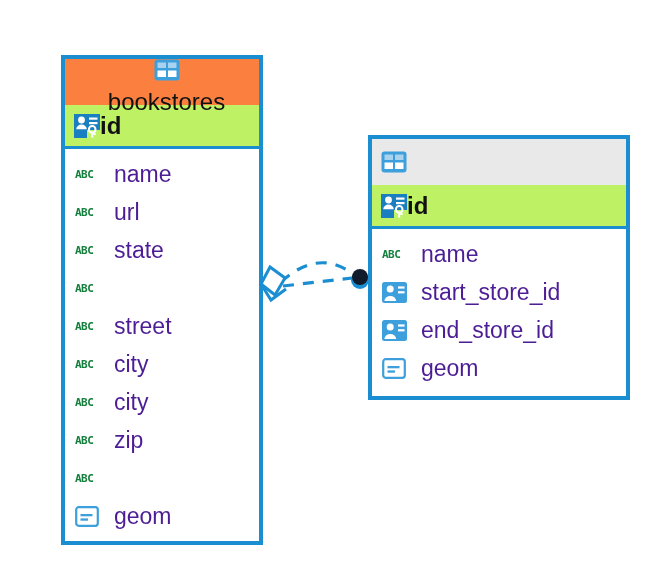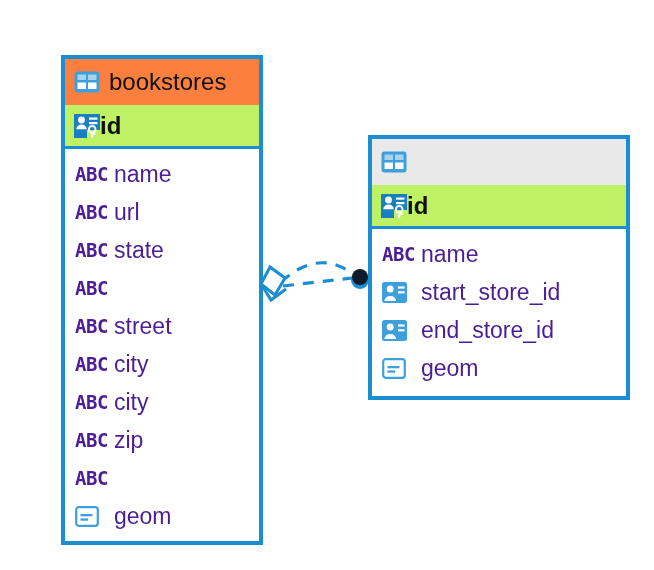--- a/index.html
+++ b/index.html
@@ -34,21 +34,21 @@
   }
 
   .entity-header {
     box-sizing: border-box;
     height: 46px;
     display: flex;
     align-items: center;
     padding-left: 9px;
     gap: 9px;
   }
-  .entity-header.accent-orange { background: #fb8040; }
+  .entity-header.accent-orange { background: #fb8040; flex-direction: column; }
   .entity-header.accent-gray   { background: #e9e9e9; }
 
   .entity-title {
     font-size: 24px;
     color: #111111;
     line-height: 1;
     white-space: nowrap;
   }
 
   .pk-row {
@@ -90,23 +90,23 @@
   .icon {
     flex: 0 0 auto;
     display: block;
     line-height: 0;
   }
   .icon svg { display: block; }
 
   .abc-icon {
     flex: 0 0 auto;
     font-family: "DejaVu Sans Mono", monospace;
-    font-size: 19px;
+    font-size: 11px;
     font-weight: bold;
-    color: #4c1d95;
+    color: #15803d;
     letter-spacing: -0.5px;
     line-height: 1;
     width: 30px;
   }
 
   
   #connector {
     position: absolute;
     left: 0; top: 0;
     width: 654px;

